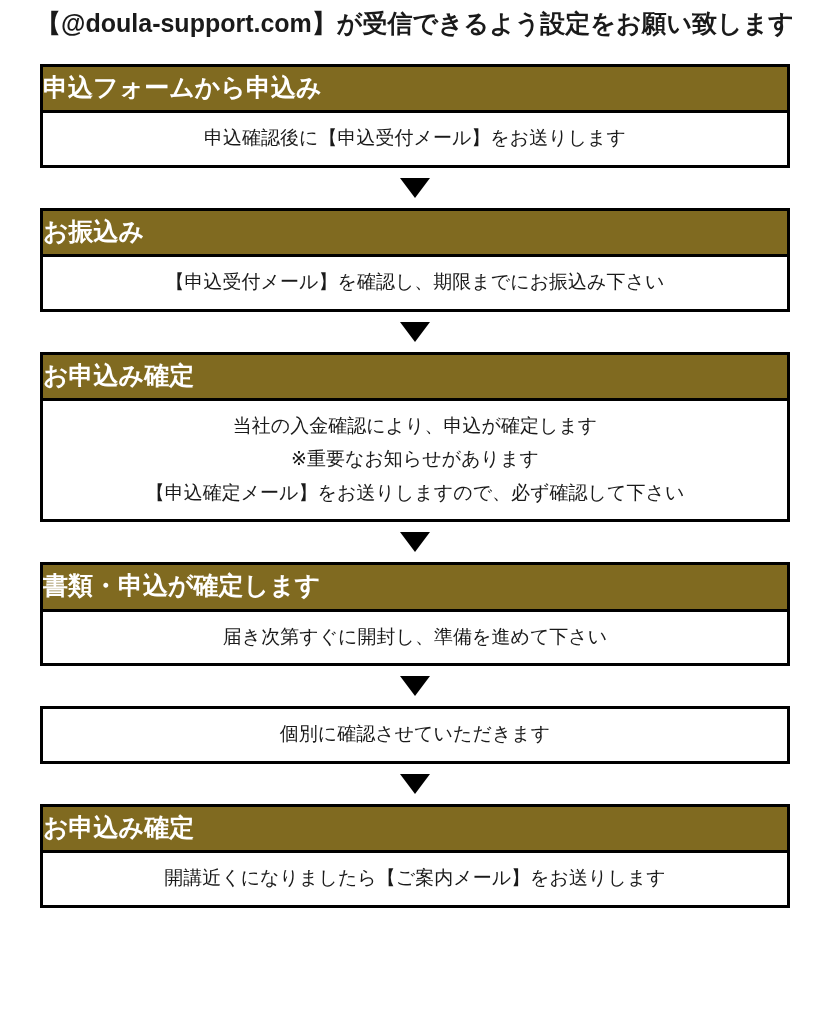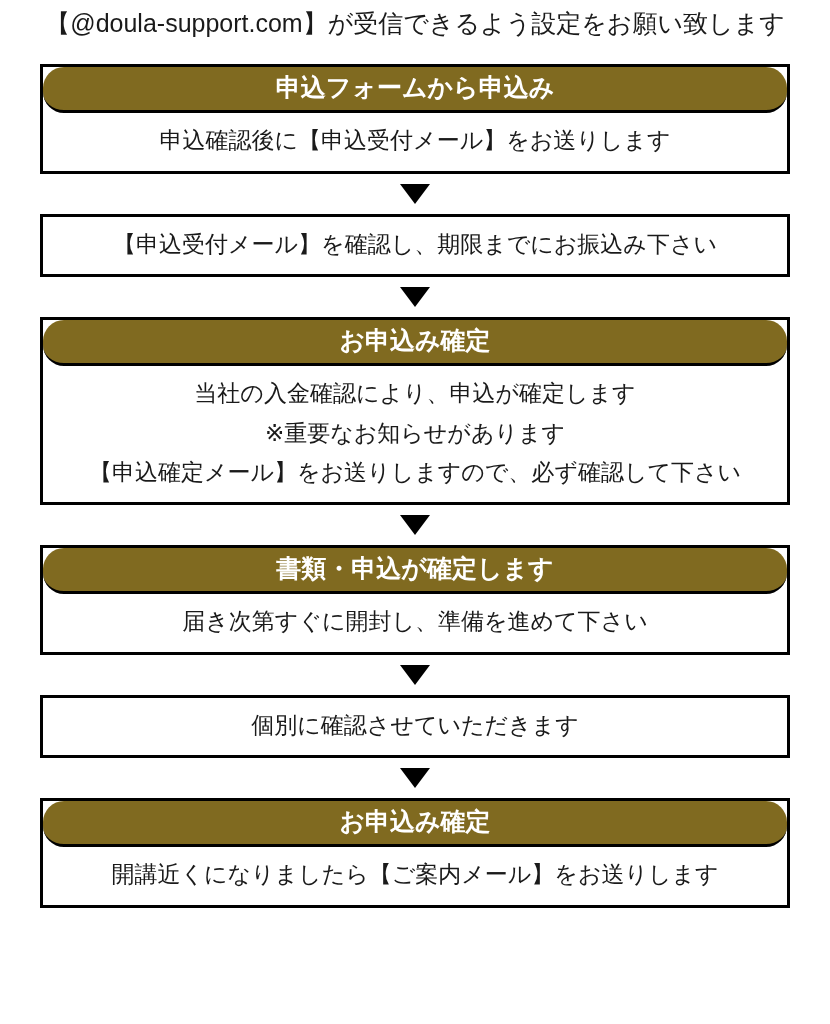--- a/index.html
+++ b/index.html
@@ -23,55 +23,54 @@
   }
 
   .notice {
     text-align: center;
     font-size: 25px;
     line-height: 1.2;
     padding: 8px 0 4px 0;
     letter-spacing: 0px;
     color: #1a1a1a;
     white-space: nowrap;
+    font-weight: bold;
   }
 
   .flow {
     width: 750px;
     margin: 0 auto;
     padding-top: 22px;
     box-sizing: border-box;
   }
 
   .step {
     border: 3px solid #000000;
     box-sizing: border-box;
     background: #ffffff;
   }
 
   .step-header {
     background: #806a20;
     color: #ffffff;
     font-weight: bold;
     font-size: 25px;
-    text-align: center;
     padding: 5px 0 7px 0;
     line-height: 1.25;
     border-bottom: 3px solid #000000;
-    border-radius: 21px;
   }
 
   .step-body {
     padding: 8px 0 10px 0;
     background: #ffffff;
   }
 
   .step-line {
     text-align: center;
-    font-size: 23px;
+    font-size: 19px;
     line-height: 1.45;
     padding: 3px 6px;
     color: #1a1a1a;
     white-space: nowrap;
   }
 
   .arrow-wrap {
     height: 40px;
     display: flex;
     align-items: center;
@@ -100,20 +99,21 @@
       <div class="step-body">
         <div class="step-line">申込確認後に【申込受付メール】をお送りします</div>
       </div>
     </div>
 
     <div class="arrow-wrap">
       <div class="arrow"></div>
     </div>
 
     <div class="step">
+      <div class="step-header">お振込み</div>
       <div class="step-body">
         <div class="step-line">【申込受付メール】を確認し、期限までにお振込み下さい</div>
       </div>
     </div>
 
     <div class="arrow-wrap">
       <div class="arrow"></div>
     </div>
 
     <div class="step">

